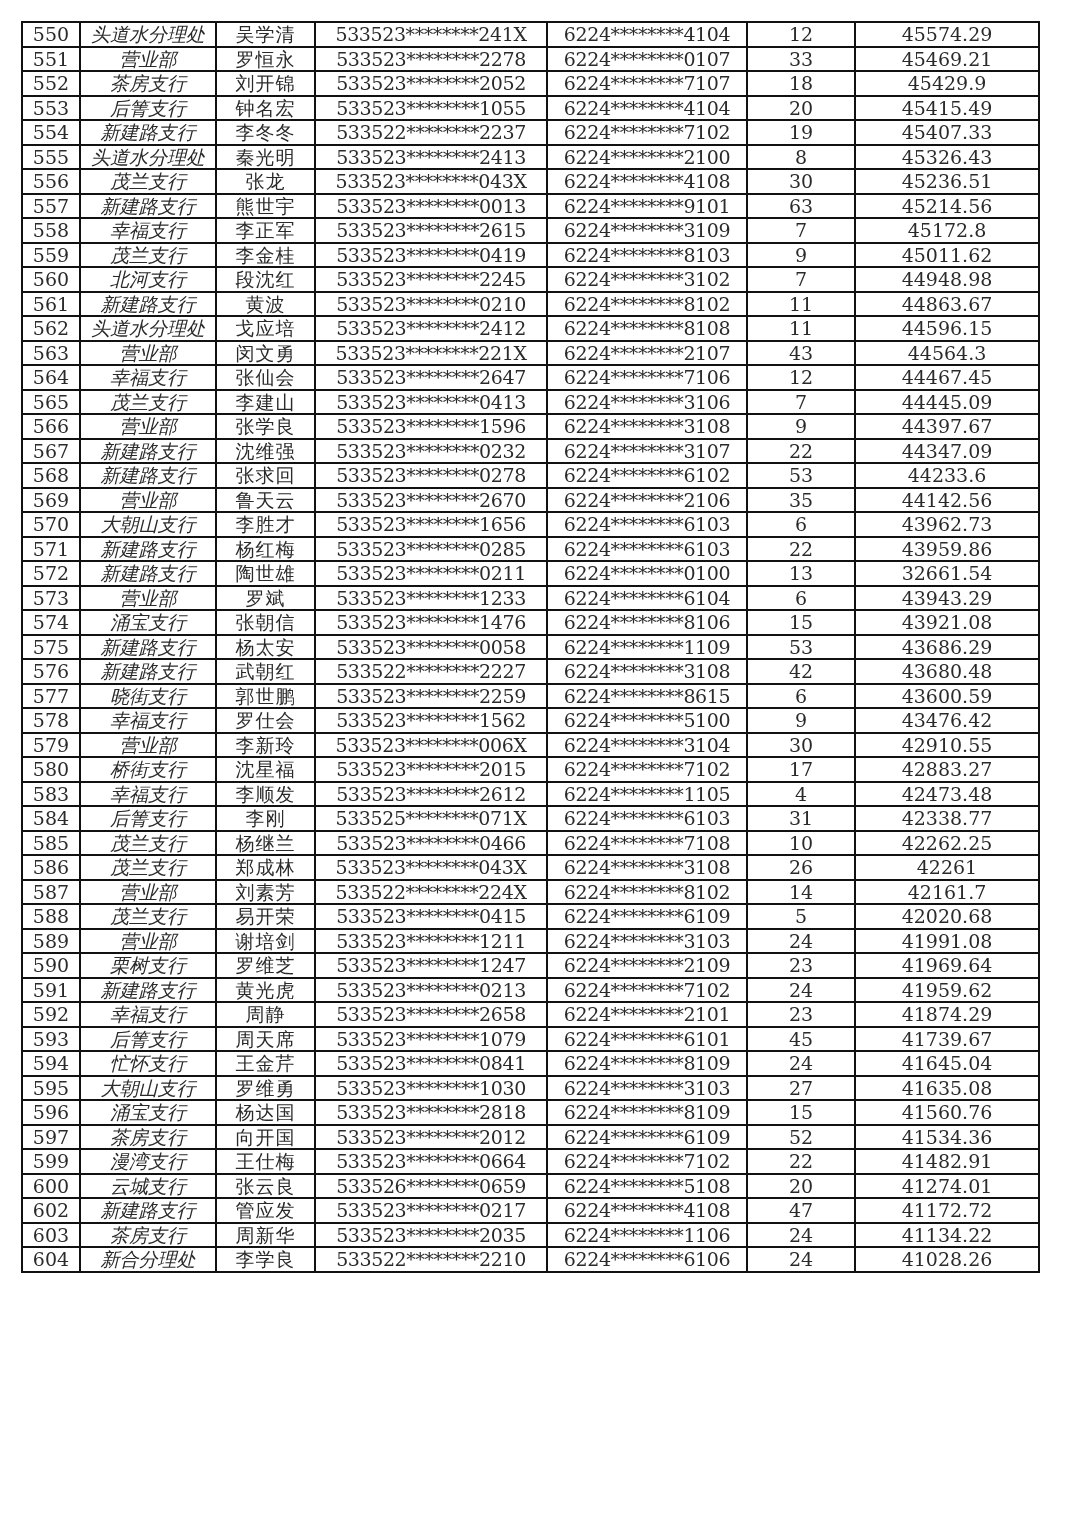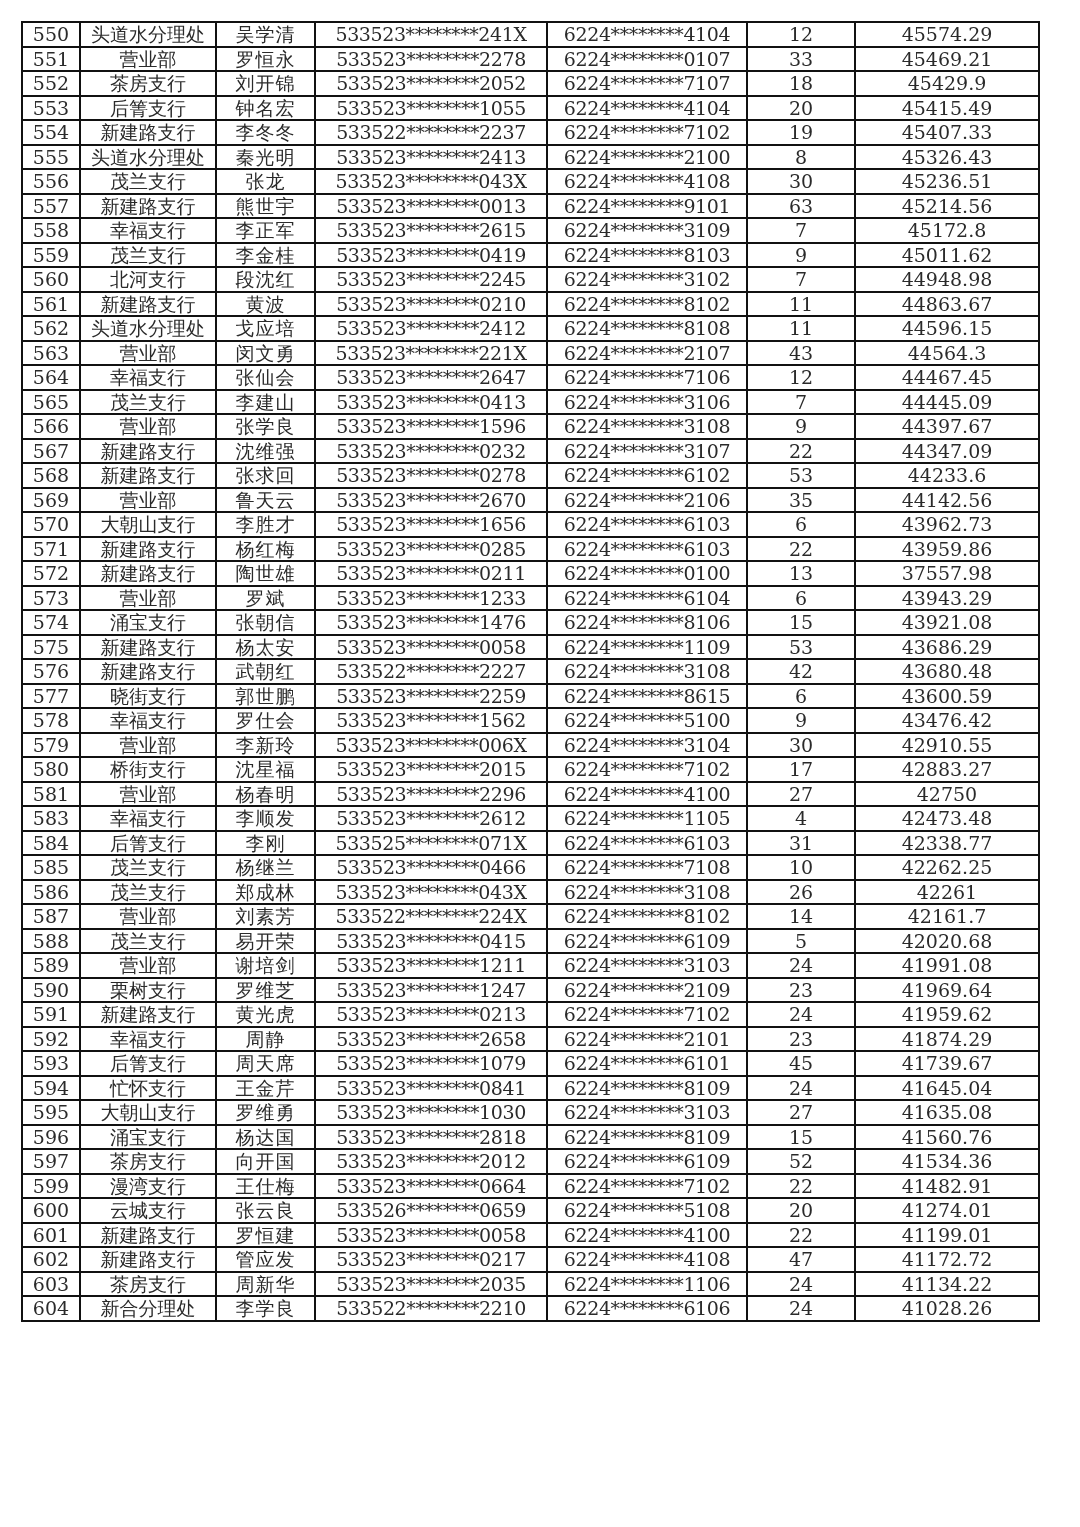--- a/index.html
+++ b/index.html
@@ -10,21 +10,21 @@
     border-collapse: collapse; table-layout: fixed;
     width: 1018px;
   }
   table.roster td {
     border: 2px solid #111;
     height: 22.5px; padding: 0; text-align: center; vertical-align: middle;
     font-size: 19px; line-height: 22px; white-space: nowrap; overflow: hidden;
     color: #2a2a2a;
   }
   td.c-no { width: 56px; }
-  td.c-branch { width: 134px; }
+  td.c-branch { width: 134px; font-style: italic; }
   td.c-name { width: 97px; letter-spacing: 1px; }
   td.c-id { width: 230px; text-align: left; padding-left: 10px; letter-spacing: -0.4px; }
   td.c-card { width: 198px; text-align: left; padding-left: 12px; letter-spacing: -0.4px; }
   td.c-count { width: 106px; margin-left: 12px; }
   td.c-amount { width: 182px; }
 </style>
 </head>
 <body>
 
 <table class="roster">
@@ -227,21 +227,21 @@
     <td class="c-count">22</td>
     <td class="c-amount">43959.86</td>
   </tr>
       <tr>
     <td class="c-no">572</td>
     <td class="c-branch">新建路支行</td>
     <td class="c-name">陶世雄</td>
     <td class="c-id">533523********0211</td>
     <td class="c-card">6224********0100</td>
     <td class="c-count">13</td>
-    <td class="c-amount">37557.98</td>
+    <td class="c-amount">32661.54</td>
   </tr>
       <tr>
     <td class="c-no">573</td>
     <td class="c-branch">营业部</td>
     <td class="c-name">罗斌</td>
     <td class="c-id">533523********1233</td>
     <td class="c-card">6224********6104</td>
     <td class="c-count">6</td>
     <td class="c-amount">43943.29</td>
   </tr>
@@ -302,29 +302,20 @@
       <tr>
     <td class="c-no">580</td>
     <td class="c-branch">桥街支行</td>
     <td class="c-name">沈星福</td>
     <td class="c-id">533523********2015</td>
     <td class="c-card">6224********7102</td>
     <td class="c-count">17</td>
     <td class="c-amount">42883.27</td>
   </tr>
       <tr>
-    <td class="c-no">581</td>
-    <td class="c-branch">营业部</td>
-    <td class="c-name">杨春明</td>
-    <td class="c-id">533523********2296</td>
-    <td class="c-card">6224********4100</td>
-    <td class="c-count">27</td>
-    <td class="c-amount">42750</td>
-  </tr>
-      <tr>
     <td class="c-no">583</td>
     <td class="c-branch">幸福支行</td>
     <td class="c-name">李顺发</td>
     <td class="c-id">533523********2612</td>
     <td class="c-card">6224********1105</td>
     <td class="c-count">4</td>
     <td class="c-amount">42473.48</td>
   </tr>
       <tr>
     <td class="c-no">584</td>
@@ -464,29 +455,20 @@
       <tr>
     <td class="c-no">600</td>
     <td class="c-branch">云城支行</td>
     <td class="c-name">张云良</td>
     <td class="c-id">533526********0659</td>
     <td class="c-card">6224********5108</td>
     <td class="c-count">20</td>
     <td class="c-amount">41274.01</td>
   </tr>
       <tr>
-    <td class="c-no">601</td>
-    <td class="c-branch">新建路支行</td>
-    <td class="c-name">罗恒建</td>
-    <td class="c-id">533523********0058</td>
-    <td class="c-card">6224********4100</td>
-    <td class="c-count">22</td>
-    <td class="c-amount">41199.01</td>
-  </tr>
-      <tr>
     <td class="c-no">602</td>
     <td class="c-branch">新建路支行</td>
     <td class="c-name">管应发</td>
     <td class="c-id">533523********0217</td>
     <td class="c-card">6224********4108</td>
     <td class="c-count">47</td>
     <td class="c-amount">41172.72</td>
   </tr>
       <tr>
     <td class="c-no">603</td>

